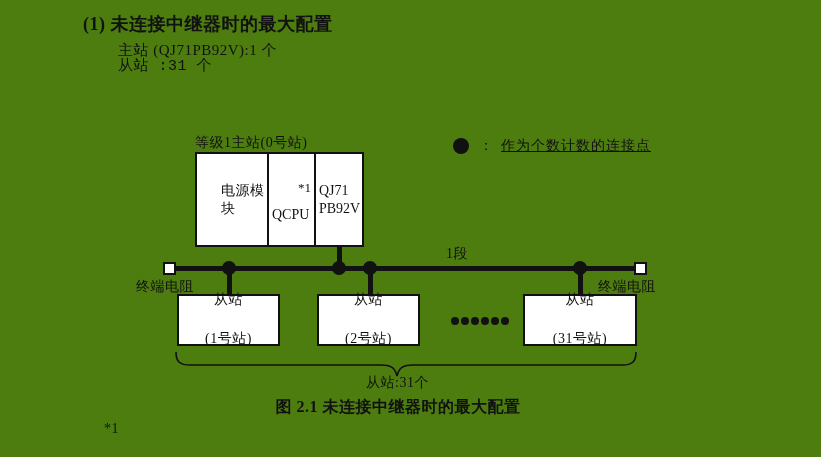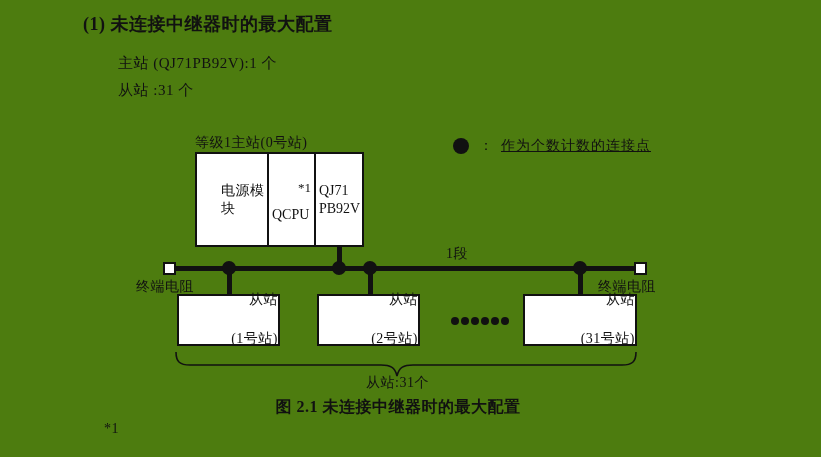--- a/index.html
+++ b/index.html
@@ -12,23 +12,23 @@
     color: #111111;
     overflow: hidden;
   }
   .abs { position: absolute; }
 
   
   .heading {
     left: 83px; top: 12px;
     font-size: 18px; font-weight: bold; letter-spacing: 0.5px;
   }
-  .bodyline { font-size: 15px; letter-spacing: 0.5px; margin-top: 13px; }
+  .bodyline { font-size: 15px; letter-spacing: 0.5px; }
   .bodyline.l1 { left: 118px; top: 41px; }
-  .bodyline.l2 { left: 118px; top: 68px; }
+  .bodyline.l2 { left: 118px; top: 56px; font-family: Liberation Mono, monospace; }
 
   
   .fig-label { font-size: 14px; letter-spacing: 0.5px; white-space: nowrap; }
 
   .master-label { left: 195px; top: 134px; }
 
   .master-box {
     left: 195px; top: 152px; width: 169px; height: 95px;
     border: 2px solid #111; box-sizing: border-box;
     display: flex; background: #fff;
@@ -77,21 +77,21 @@
 
   .node-dot { width: 14px; height: 14px; border-radius: 50%; background: #111; }
   .node-d1 { left: 222px; top: 261px; }
   .node-d2 { left: 332px; top: 261px; }
   .node-d3 { left: 363px; top: 261px; }
   .node-d4 { left: 573px; top: 261px; }
 
   .slave-box {
     top: 294px; height: 52px; border: 2px solid #111; box-sizing: border-box;
     background: #fff; display: flex; flex-direction: column;
-    align-items: flex-end; justify-content: center;
+    align-items: center; justify-content: center;
     font-size: 14px; line-height: 1.35; letter-spacing: 0.5px; gap: 20px;
   }
   .slave-1  { left: 177px; width: 103px; }
   .slave-2  { left: 317px; width: 103px; }
   .slave-31 { left: 523px; width: 114px; }
 
   .ellipsis { left: 451px; top: 317px; display: flex; gap: 2px; }
   .ellipsis span {
     width: 8px; height: 8px; border-radius: 50%; background: #111; display: block;
   }

